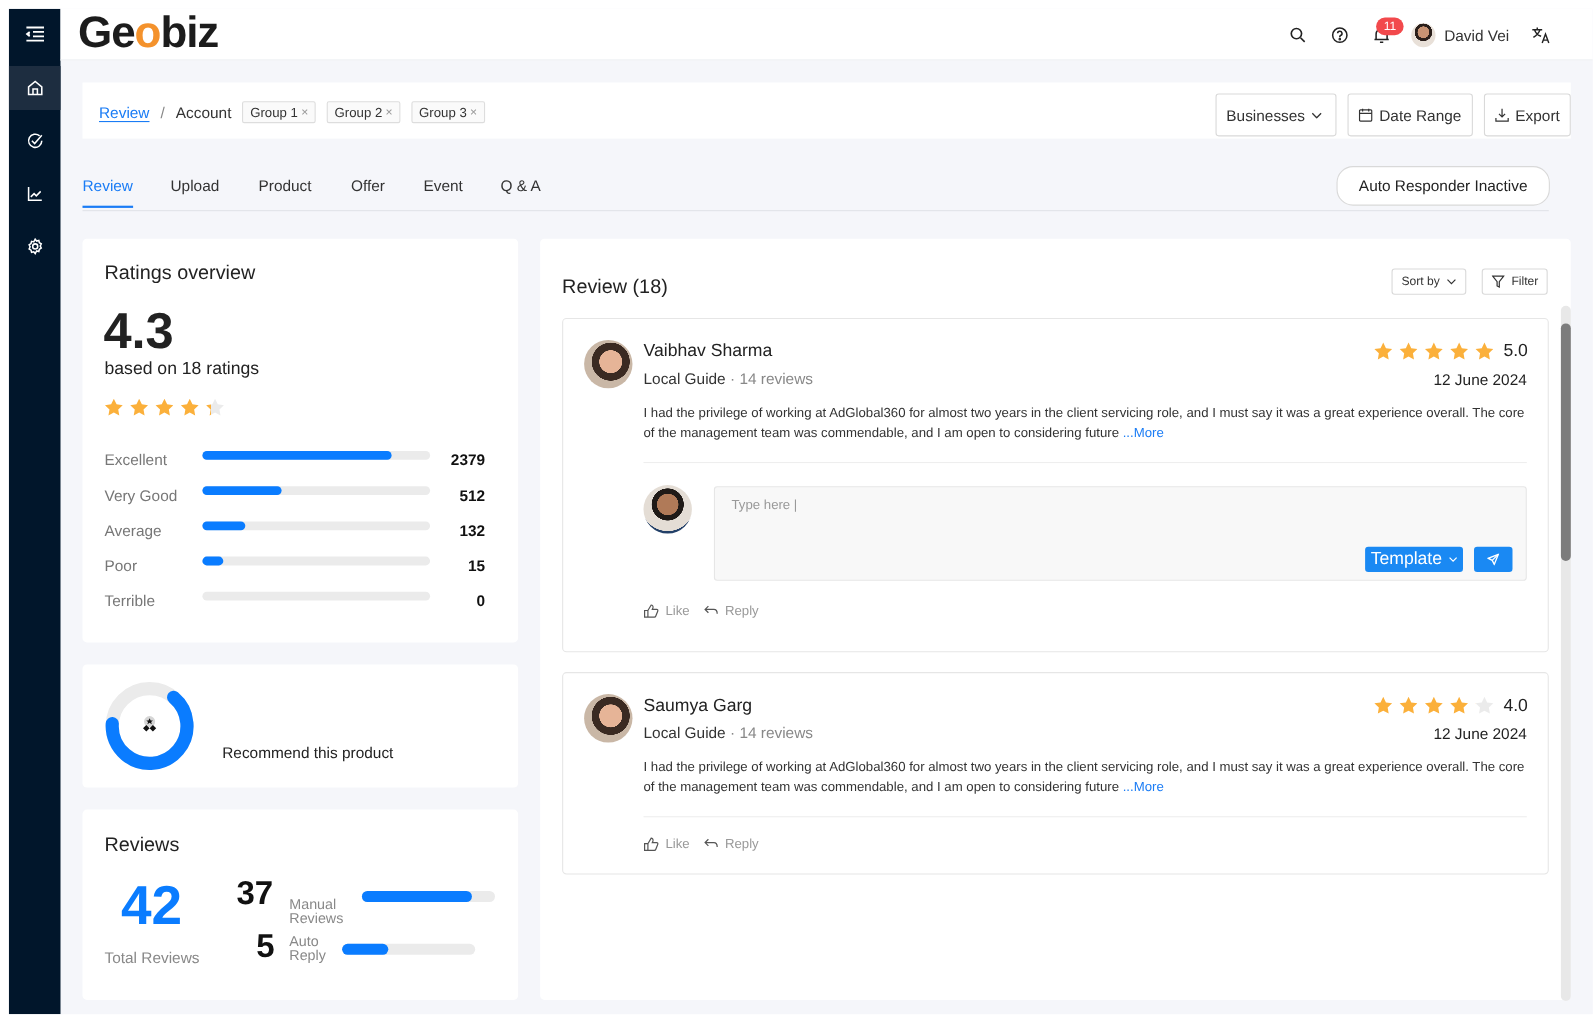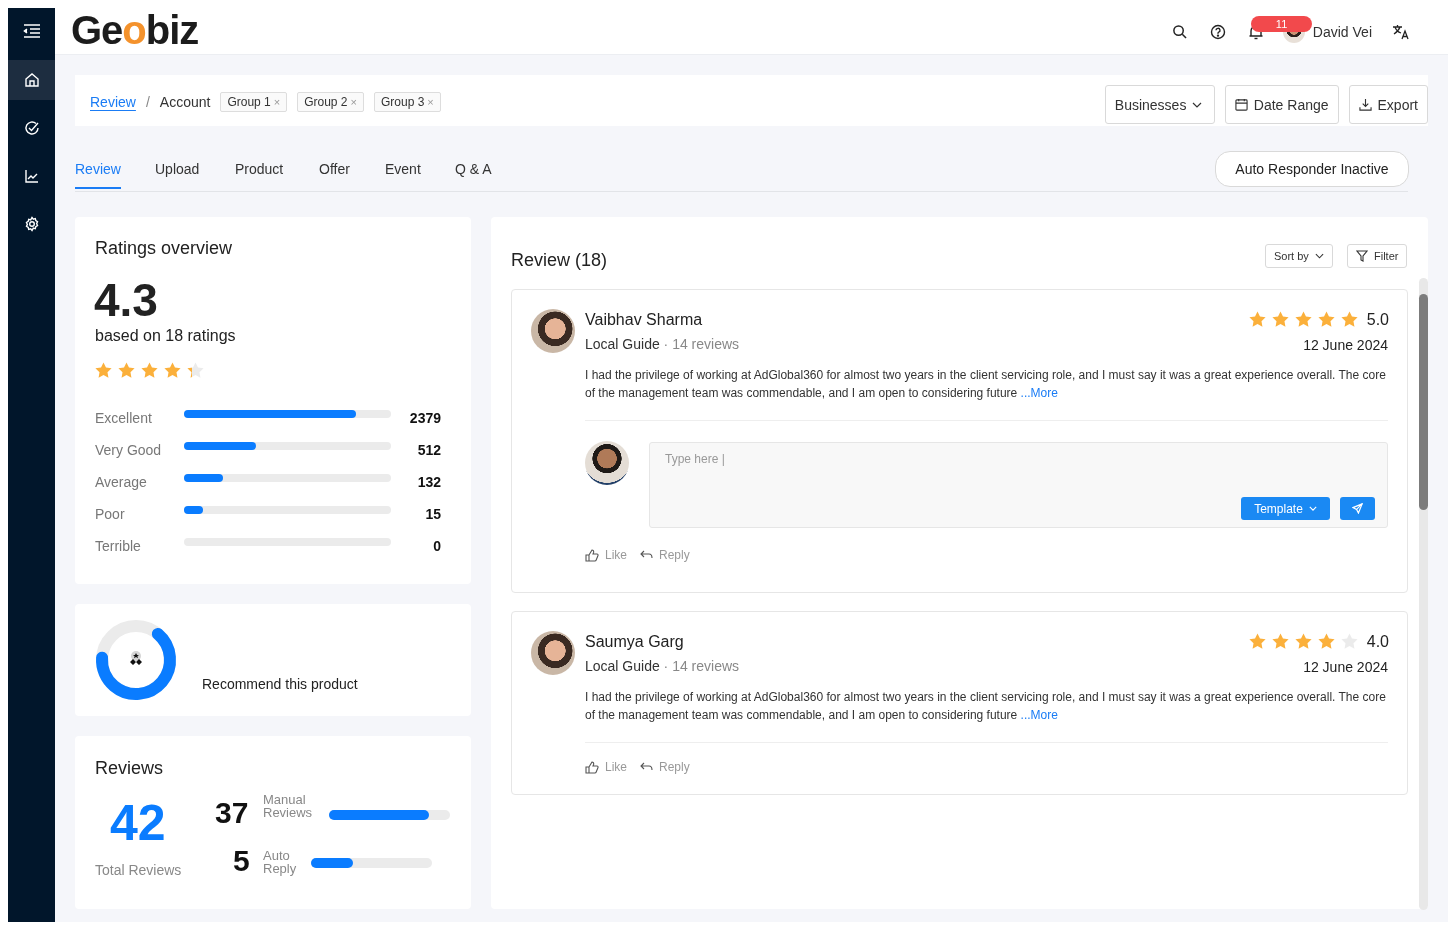--- a/index.html
+++ b/index.html
@@ -6,21 +6,21 @@
 html,body{width:1448px;height:932px;overflow:hidden;background:#fff;font-family:"Liberation Sans","DejaVu Sans",sans-serif;color:#222}
 .frame{position:absolute;left:8px;top:8px;width:1440px;height:914px;background:#f5f6fa;overflow:hidden}
 .sidebar{position:absolute;left:0;top:0;width:47px;height:914px;background:#01162b}
 .sb-item{position:absolute;left:0;width:47px;height:40px;display:flex;align-items:center;justify-content:center}
 .sb-item.active{background:#1d2d40}
 .topbar{position:absolute;left:47px;top:0;right:0;height:47px;background:#fff;border-bottom:1px solid #eceef2}
 .logo{position:absolute;left:16px;top:2px;font-size:40px;font-weight:bold;letter-spacing:-1px;color:#1c1c1c;line-height:40px}
 .logo .o{color:#f4922c}
 .tb-icons{position:absolute;right:28px;top:0;height:47px;display:flex;align-items:center;gap:0}
 .tb-ic{width:38px;height:38px;display:flex;align-items:center;justify-content:center;position:relative}
-.badge{position:absolute;left:14px;top:3px;background:#f2494c;color:#fff;font-size:11px;border-radius:9px;padding:1px 25px;line-height:14px}
+.badge{position:absolute;left:14px;top:3px;background:#f2494c;color:#fff;font-size:11px;border-radius:9px;padding:1px 7px;line-height:14px}
 .user{display:flex;align-items:center;gap:8px;margin-left:8px;margin-right:10px}
 .avatar{width:22px;height:22px;border-radius:50%;background:radial-gradient(circle at 50% 38%,#c89374 0 30%,#2a1f1b 31% 45%,#e8e0d8 46%);}
 .user-name{font-size:14px;color:#333}
 .bc-bar{position:absolute;left:67px;top:67px;width:1353px;height:51px;background:#fff}
 .bc{position:absolute;left:15px;top:17px;display:flex;align-items:center;font-size:14px;color:#333}
 .bc a{color:#1a7cf5;text-decoration:underline;text-underline-offset:3px}
 .bc .sep{margin:0 10px;color:#888}
 .chip{margin-left:10px;border:1px solid #ddd;background:#fafafa;border-radius:2px;padding:2px 6px;font-size:12px;color:#333;display:flex;align-items:center;gap:3px}
 .chip .x{color:#999;font-size:11px}
 .bc-actions{position:absolute;right:0;top:10px;display:flex;gap:10px}
@@ -47,21 +47,21 @@
 .rev .score{font-size:16px;font-weight:normal;margin-left:4px;color:#222}
 .rev .date{position:absolute;right:19px;top:47px;font-size:14px;color:#222}
 .rev .text{position:absolute;left:73px;top:76px;width:808px;font-size:12px;line-height:18px;color:#333}
 .rev .text a{color:#1a7cf5}
 .rev .divider{position:absolute;left:73px;right:19px;height:1px;background:#eee}
 .actions{position:absolute;left:73px;display:flex;gap:13px;font-size:12px;color:#999}
 .actions div{display:flex;align-items:center;gap:6px}
 .reply-av{position:absolute;left:73px;top:151px;width:44px;height:44px;border-radius:50%;background:radial-gradient(circle at 50% 40%,#b07a58 0 28%,#1f1a17 29% 42%,#e4ddd5 43% 70%,#234068 71%)}
 .reply-box{position:absolute;left:137px;top:152px;width:739px;height:86px;background:#f8f8f8;border:1px solid #e6e6e6;border-radius:3px}
 .reply-box .ph{position:absolute;left:15px;top:9px;font-size:12px;color:#999}
-.tpl-btn{position:absolute;left:591px;top:54px;width:89px;height:23px;background:#1a89f3;border-radius:3px;color:#fff;font-size:12px;display:flex;align-items:center;justify-content:center;gap:6px}
+.tpl-btn{position:absolute;left:591px;top:54px;width:89px;height:23px;background:#1a89f3;border-radius:3px;color:#fff;font-size:16px;display:flex;align-items:center;justify-content:center;gap:6px}
 .send-btn{position:absolute;left:690px;top:54px;width:35px;height:23px;background:#1a89f3;border-radius:3px;display:flex;align-items:center;justify-content:center}
 .sm-btn{height:24px;border:1px solid #d9d9d9;border-radius:3px;background:#fff;font-size:11px;color:#333;display:flex;align-items:center;gap:6px;padding:0 8px}
 .scroll-track{position:absolute;left:1411px;top:270px;width:9px;height:632px;background:#e8e8e8;border-radius:5px}
 .scroll-thumb{position:absolute;left:0;top:16px;width:9px;height:216px;background:#7c7c7c;border-radius:5px}
 </style>
 </head>
 <body>
 
 <div class="frame">
 
@@ -282,21 +282,21 @@
       </g>
     </svg>
     <div style="position:absolute;left:127px;top:72px;font-size:14px;color:#222">Recommend this product</div>
   </div>
 
   <div class="card" style="left:67px;top:728px;width:396px;height:173px">
     <div class="h2" style="position:absolute;left:20px;top:22px">Reviews</div>
     <div style="position:absolute;left:35px;top:58px;font-size:50px;font-weight:bold;color:#0a7cff">42</div>
     <div style="position:absolute;left:20px;top:126px;font-size:14px;color:#888">Total Reviews</div>
     <div style="position:absolute;left:140px;top:60px;font-size:30px;font-weight:bold;color:#111">37</div>
-    <div style="position:absolute;left:188px;top:57px;font-size:13px;line-height:13px;color:#888">
+    <div style="position:absolute;left:188px;top:79px;font-size:13px;line-height:13px;color:#888">
         <div>Manual</div>
         <div>Reviews</div>
       </div>
     <div class="track" style="position:absolute;left:254px;top:74px;width:121px;height:10px;border-radius:5px">
         <span class="fill" style="height: 10px; border-radius: 5px; width: 83%;"></span>
       </div>
     <div style="position:absolute;left:158px;top:108px;font-size:30px;font-weight:bold;color:#111">5</div>
     <div style="position:absolute;left:188px;top:113px;font-size:13px;line-height:13px;color:#888">
         <div>Auto</div>
         <div>Reply</div>

